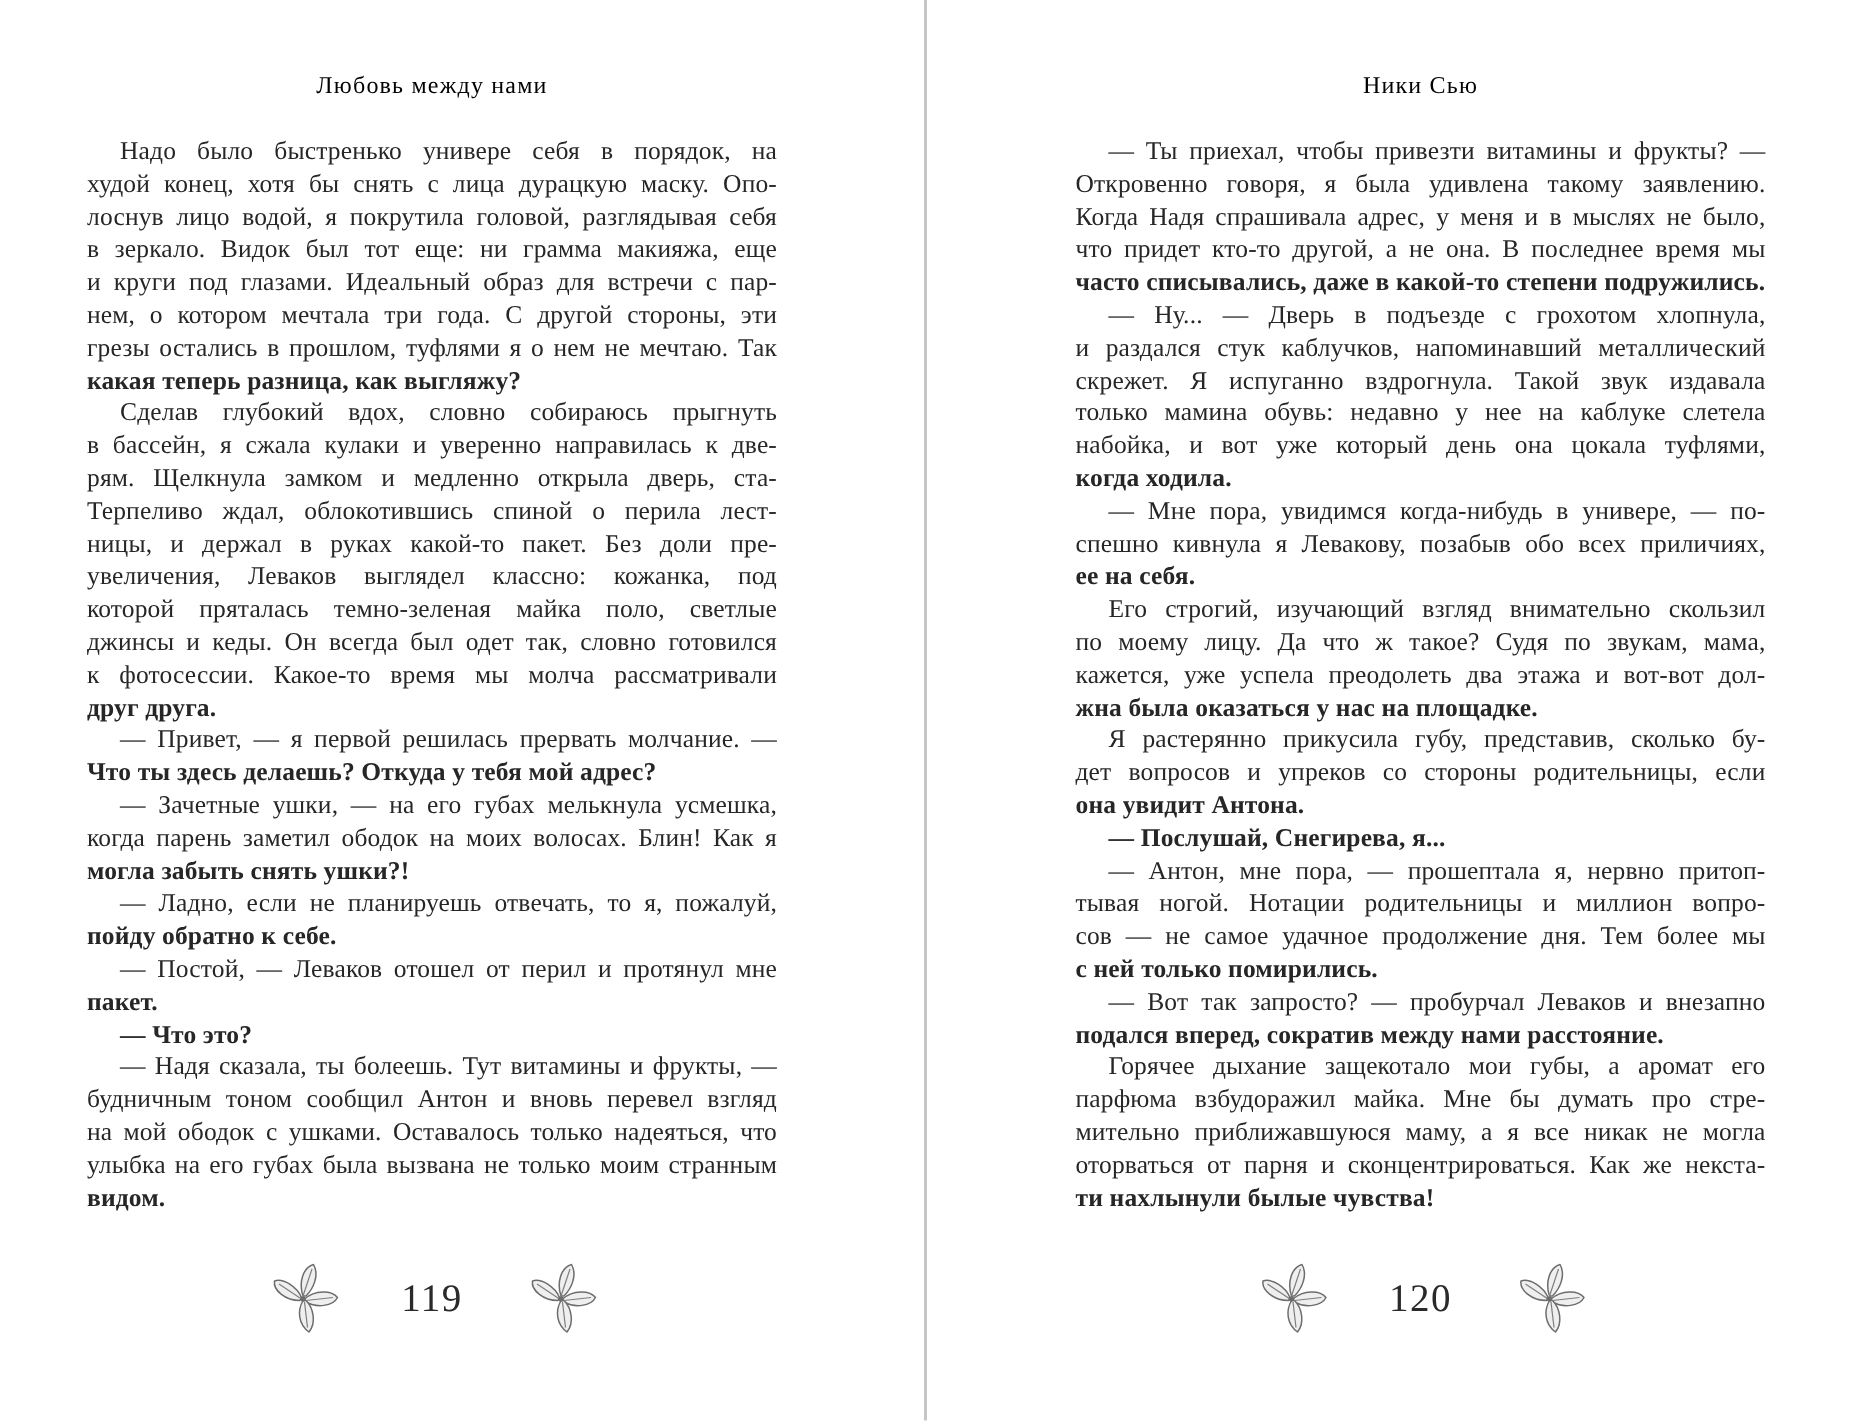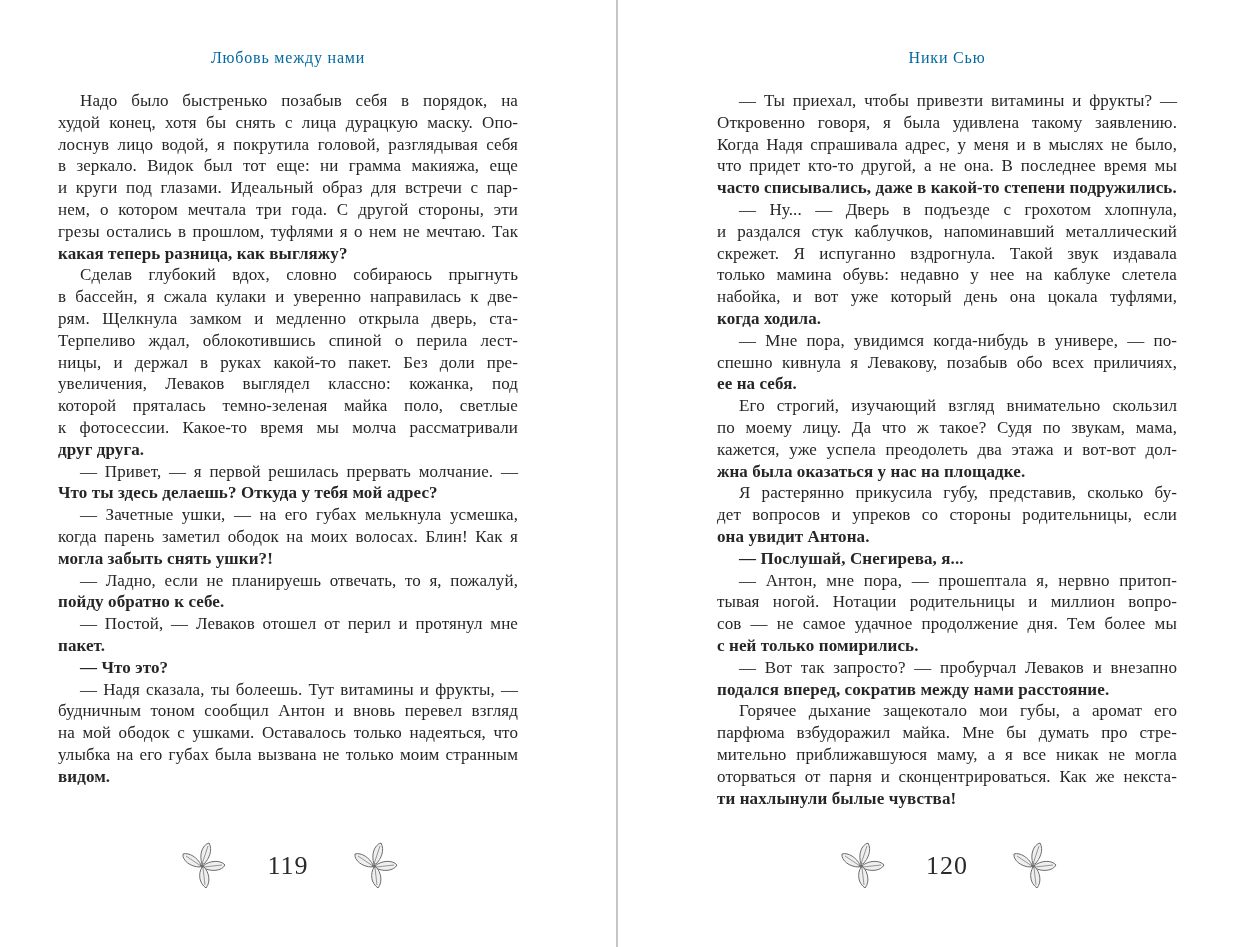--- a/index.html
+++ b/index.html
@@ -23,21 +23,21 @@
   #page-left  { left: 58px;  width: 460px; }
   #page-right { left: 717px; width: 460px; }
 
   .running-header {
     position: absolute;
     top: 48px;
     left: 0; right: 0;
     text-align: center;
     font-size: 16px;
     letter-spacing: 0.8px;
-    color: #0369a1;
+    color: #000000;
     line-height: 20px;
   }
   .text-block {
     position: absolute;
     top: 90px;
     left: 0; right: 0;
     font-size: 17px;
     line-height: 21.8px;
     letter-spacing: 0.1px;
   }
@@ -76,37 +76,38 @@
     background: #c6c6c6;
   }
 </style>
 </head>
 <body>
 
 <div class="page" id="page-left">
   <div class="running-header">Любовь между нами</div>
   <div class="text-block" id="text-left">
       <div class="para">
-        <div class="line first">Надо было быстренько позабыв себя в порядок, на</div>
+        <div class="line first">Надо было быстренько универе себя в порядок, на</div>
         <div class="line">худой конец, хотя бы снять с лица дурацкую маску. Опо-</div>
         <div class="line">лоснув лицо водой, я покрутила головой, разглядывая себя</div>
         <div class="line">в зеркало. Видок был тот еще: ни грамма макияжа, еще</div>
         <div class="line">и круги под глазами. Идеальный образ для встречи с пар-</div>
         <div class="line">нем, о котором мечтала три года. С другой стороны, эти</div>
         <div class="line">грезы остались в прошлом, туфлями я о нем не мечтаю. Так</div>
         <div class="line last">какая теперь разница, как выгляжу?</div>
       </div>
       <div class="para">
         <div class="line first">Сделав глубокий вдох, словно собираюсь прыгнуть</div>
         <div class="line">в бассейн, я сжала кулаки и уверенно направилась к две-</div>
         <div class="line">рям. Щелкнула замком и медленно открыла дверь, ста-</div>
         <div class="line">Терпеливо ждал, облокотившись спиной о перила лест-</div>
         <div class="line">ницы, и держал в руках какой-то пакет. Без доли пре-</div>
         <div class="line">увеличения, Леваков выглядел классно: кожанка, под</div>
         <div class="line">которой пряталась темно-зеленая майка поло, светлые</div>
+        <div class="line">джинсы и кеды. Он всегда был одет так, словно готовился</div>
         <div class="line">к фотосессии. Какое-то время мы молча рассматривали</div>
         <div class="line last">друг друга.</div>
       </div>
       <div class="para">
         <div class="line first">— Привет, — я первой решилась прервать молчание. —</div>
         <div class="line last">Что ты здесь делаешь? Откуда у тебя мой адрес?</div>
       </div>
       <div class="para">
         <div class="line first">— Зачетные ушки, — на его губах мелькнула усмешка,</div>
         <div class="line">когда парень заметил ободок на моих волосах. Блин! Как я</div>

